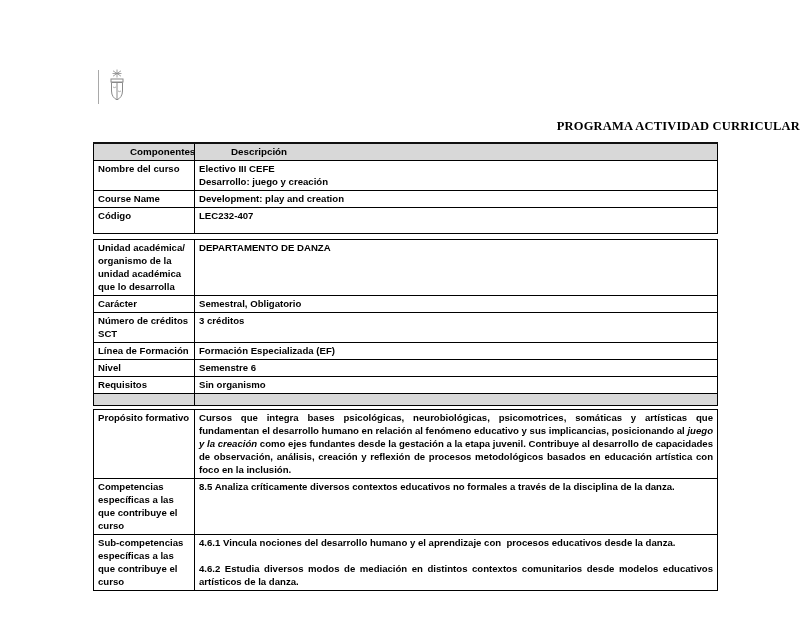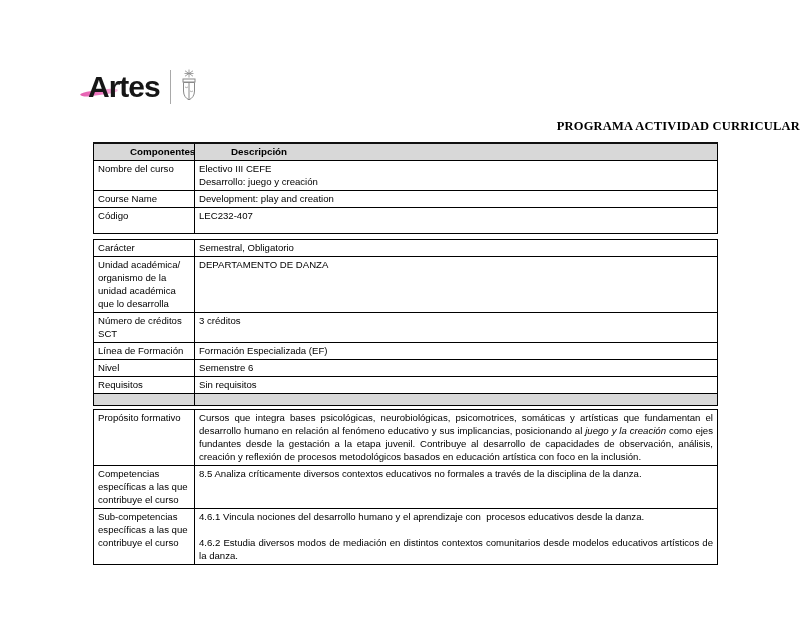--- a/index.html
+++ b/index.html
@@ -49,39 +49,35 @@
     border-collapse:collapse;width:625px;table-layout:fixed;
     font-size:9.6px;line-height:13px;color:#000;
   }
   .t1{border-top:2px solid #111;}
   .t2{margin-top:5px;}
   .t3{margin-top:3px;}
   col.c1{width:101px;}
   td,th{
     border:1px solid #000;
     padding:1px 4px 2px 4px;
-    vertical-align:top;text-align:left;font-weight:normal;
+    vertical-align:top;text-align:left;font-weight:bold;
   }
   th{background:#d8d8d8;font-weight:700;font-size:9.8px;padding-left:36px;}
   .r-codigo td{height:22px;}
   .r-gray td{height:11px;background:#d8d8d8;padding:0;}
   .justify{text-align:justify;}
   .gap-para{margin-top:13px;}
   .prewrap{white-space:pre-wrap;}
 </style>
 </head>
 <body>
 
 <div class="page">
 
   <div class="logo-row">
-    <div class="wordmark-wrap">
-      <span class="swoosh"></span>
-      <span class="wordmark">Artes</span>
-    </div>
     <div class="logo-sep"></div>
     <div class="crest">
       <svg width="20" height="36" viewBox="0 0 20 36" fill="none" stroke="#8a8a8a" stroke-width="1">
         <g stroke-width="0.8">
           <line x1="10" y1="0.5" x2="10" y2="8.5"></line>
           <line x1="6" y1="1.8" x2="14" y2="7.2"></line>
           <line x1="6" y1="7.2" x2="14" y2="1.8"></line>
           <line x1="5.5" y1="4.5" x2="14.5" y2="4.5"></line>
         </g>
         <rect x="4" y="10" width="12" height="3"></rect>
@@ -125,42 +121,42 @@
     </tbody>
       </table>
 
     <table class="t2">
       <colgroup>
           <col class="c1">
           <col>
         </colgroup>
       <tbody>
           <tr>
+        <td>Unidad académica/ organismo de la unidad académica que lo desarrolla</td>
+        <td>DEPARTAMENTO DE DANZA</td>
+      </tr>
+      <tr>
         <td>Carácter</td>
         <td>Semestral, Obligatorio</td>
-      </tr>
-      <tr>
-        <td>Unidad académica/ organismo de la unidad académica que lo desarrolla</td>
-        <td>DEPARTAMENTO DE DANZA</td>
       </tr>
       <tr>
         <td>Número de créditos SCT</td>
         <td>3 créditos</td>
       </tr>
       <tr>
         <td>Línea de Formación</td>
         <td>Formación Especializada (EF)</td>
       </tr>
       <tr>
         <td>Nivel</td>
         <td>Semenstre 6</td>
       </tr>
       <tr>
         <td>Requisitos</td>
-        <td>Sin requisitos</td>
+        <td>Sin organismo</td>
       </tr>
       <tr class="r-gray">
         <td></td>
         <td></td>
       </tr>
     </tbody>
       </table>
 
     <table class="t3">
       <colgroup>

